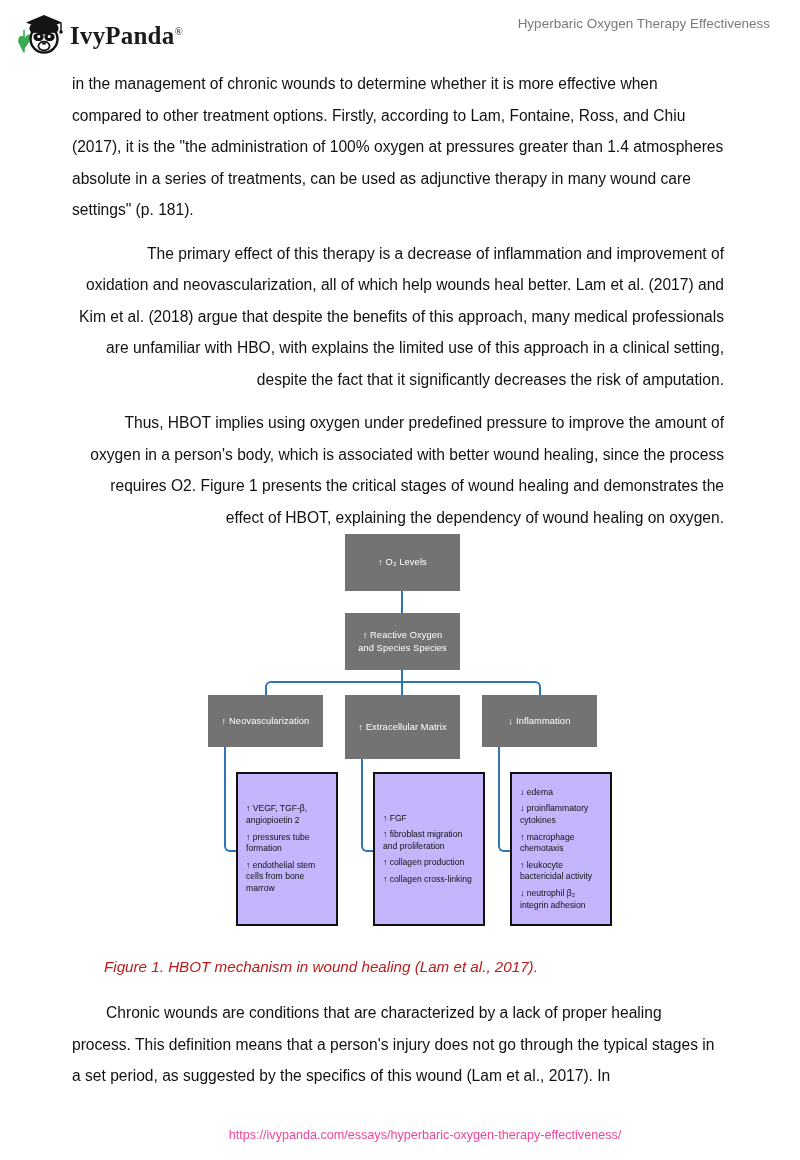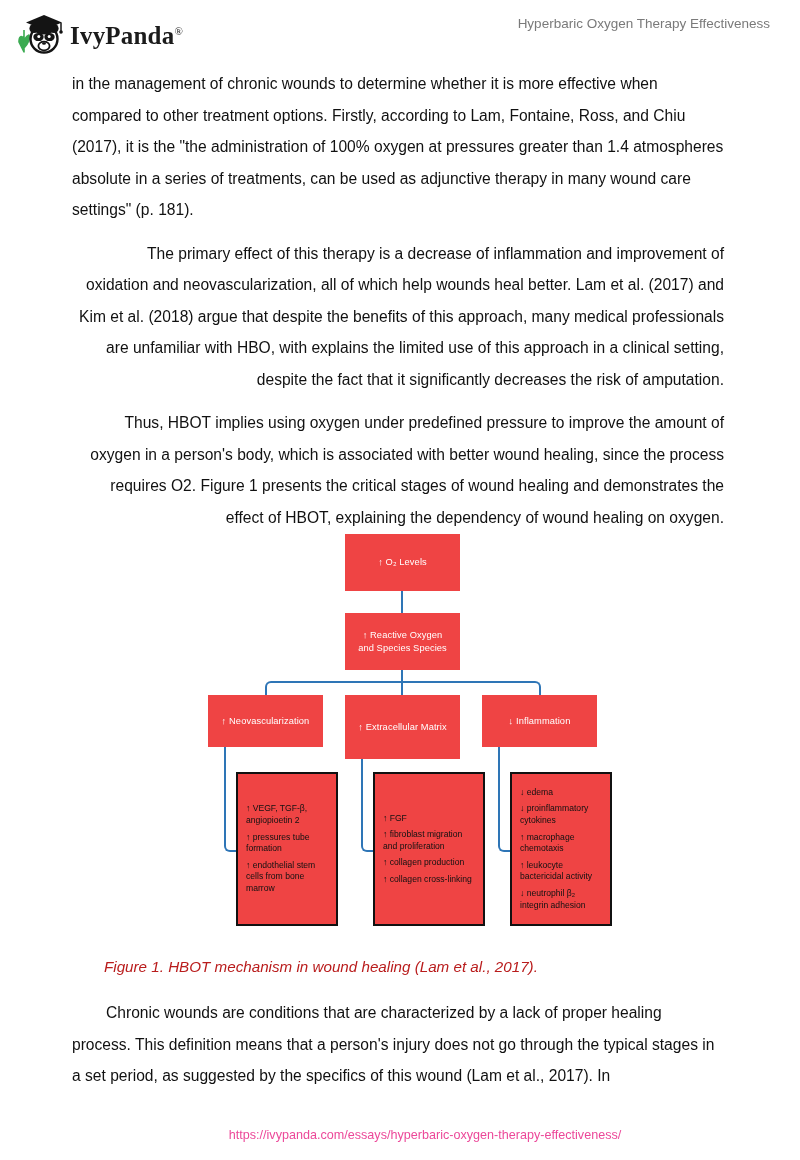--- a/index.html
+++ b/index.html
@@ -88,21 +88,21 @@
   }
   .diagram {
     position: absolute;
     left: 200px;
     top: 0;
     width: 440px;
     height: 415px;
   }
   .node {
     position: absolute;
-    background: #ef4444;
+    background: #737373;
     color: #ffffff;
     display: flex;
     align-items: center;
     justify-content: center;
     text-align: center;
     font-size: 9.3px;
     line-height: 12.5px;
     letter-spacing: 0.1px;
     box-sizing: border-box;
     padding: 2px 4px;
@@ -113,21 +113,21 @@
   #node-o2          { left: 145px; top: 11px;  width: 115px; height: 57px; }
   #node-ros         { left: 145px; top: 90px;  width: 115px; height: 57px; }
   #node-neo         { left: 8px;   top: 172px; width: 115px; height: 52px; }
   #node-ecm         { left: 145px; top: 172px; width: 115px; height: 64px; }
   #node-infl        { left: 282px; top: 172px; width: 115px; height: 52px; }
 
   
   .detail-box {
     position: absolute;
     border: 2px solid #111111;
-    background: #ef4444;
+    background: #c4b5fd;
     box-sizing: border-box;
     padding: 22px 8px;
     font-size: 8.6px;
     line-height: 11.6px;
     color: #111111;
     display: flex;
     flex-direction: column;
     justify-content: center;
   }
   .detail-box .item { margin: 2.5px 0; }

